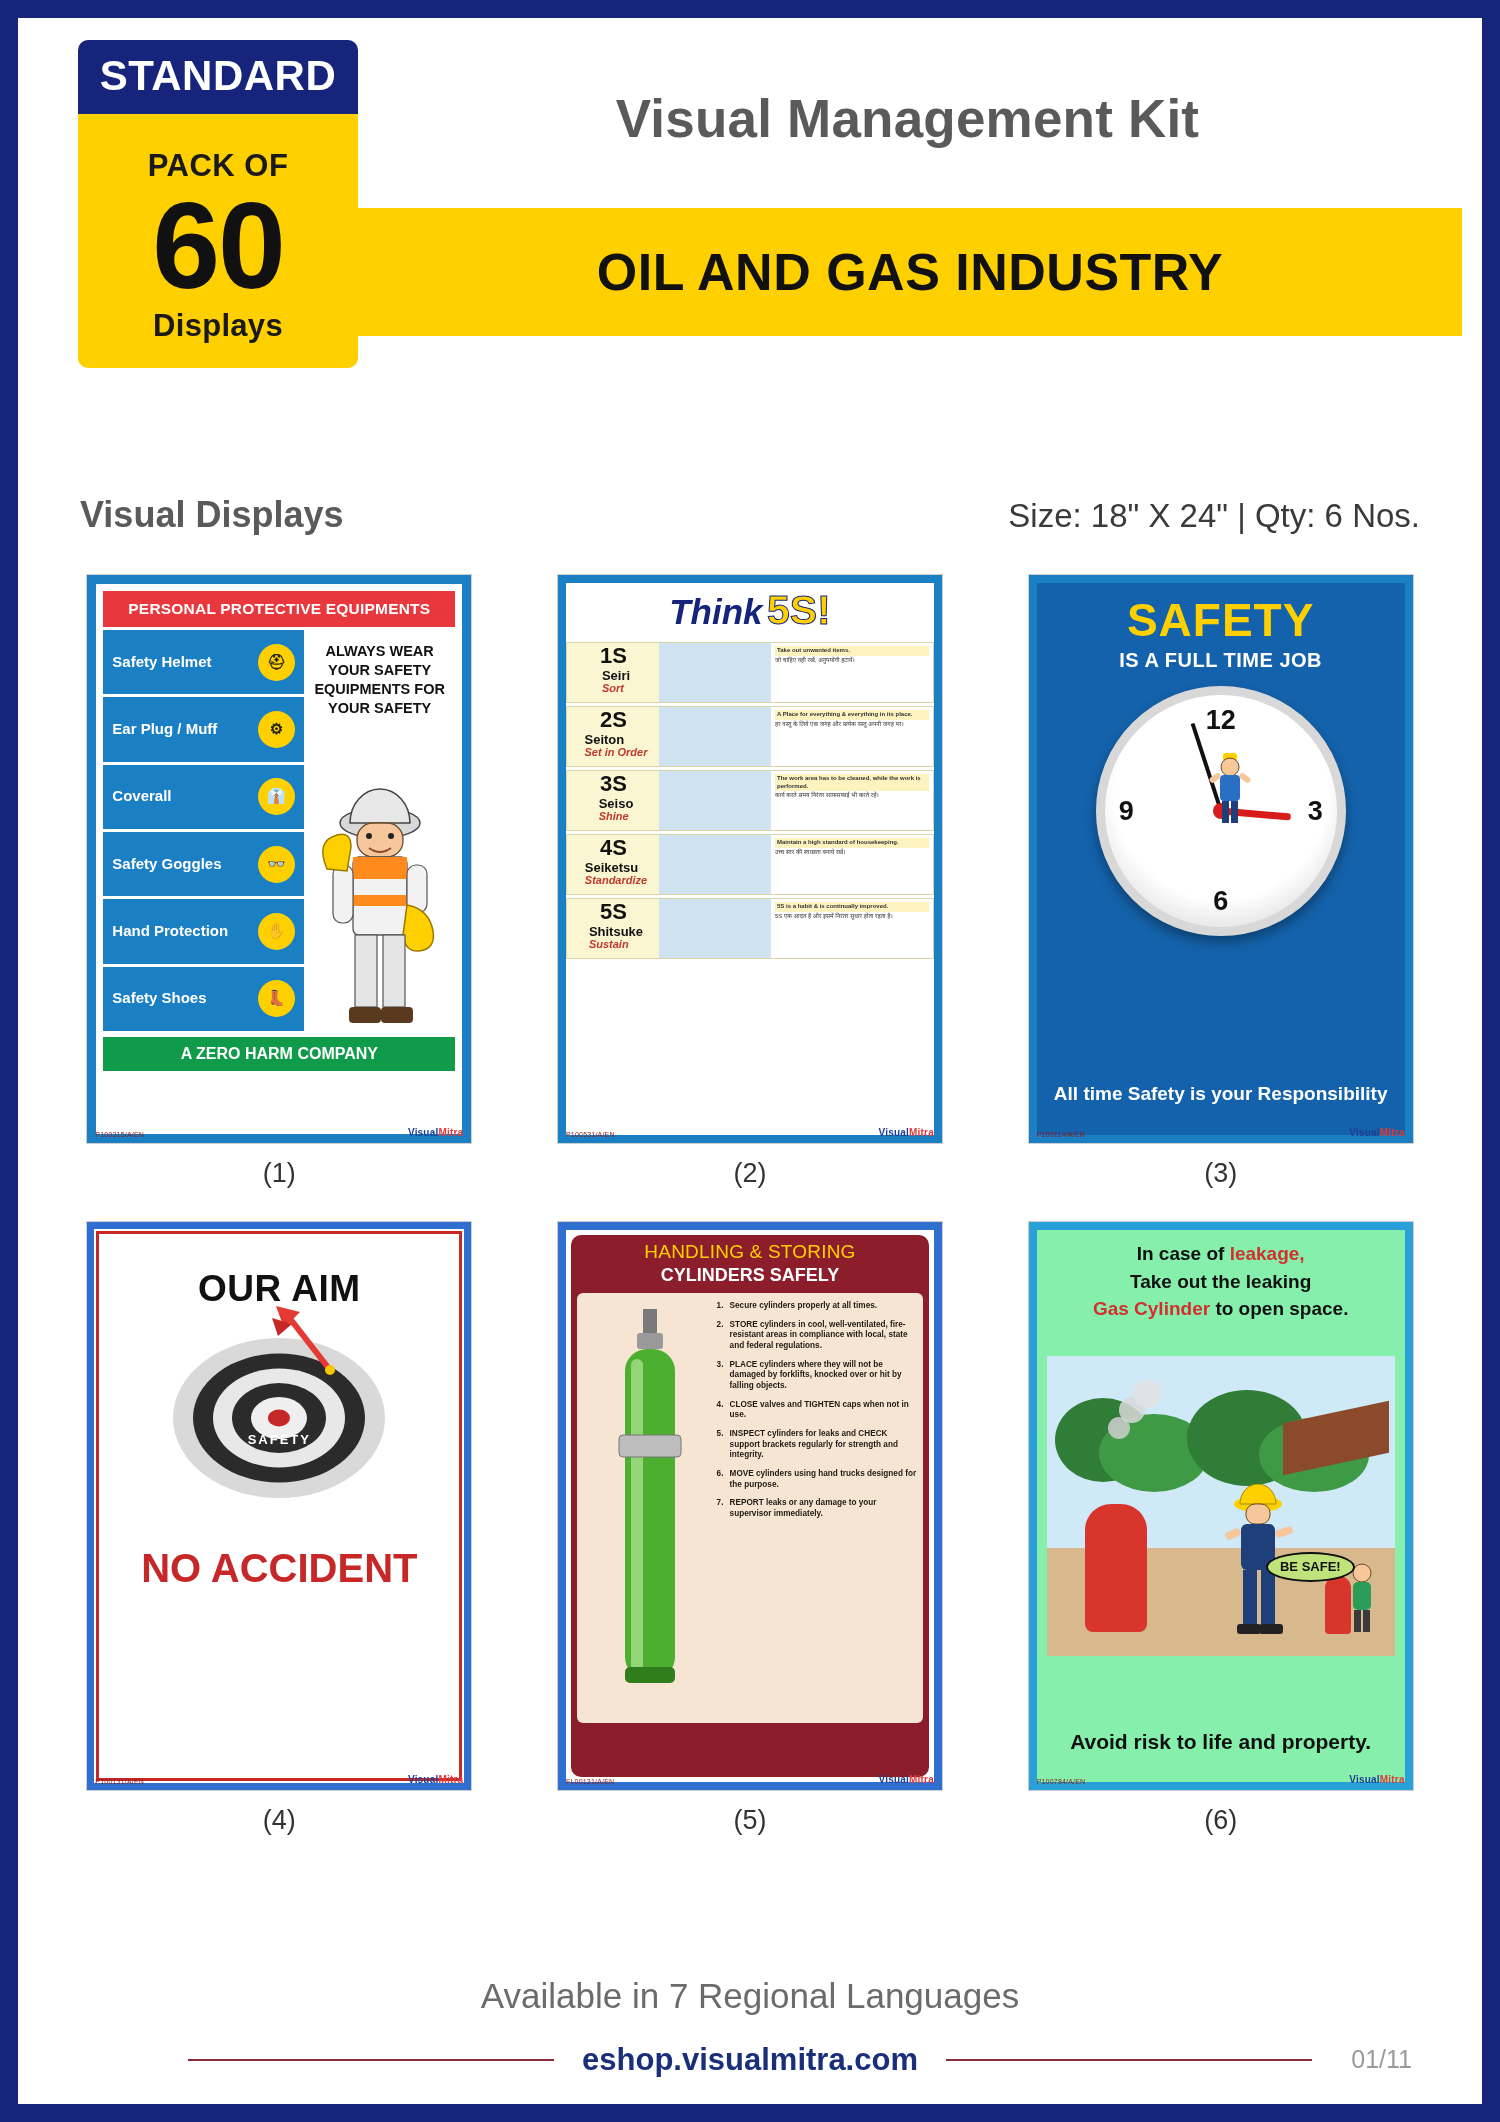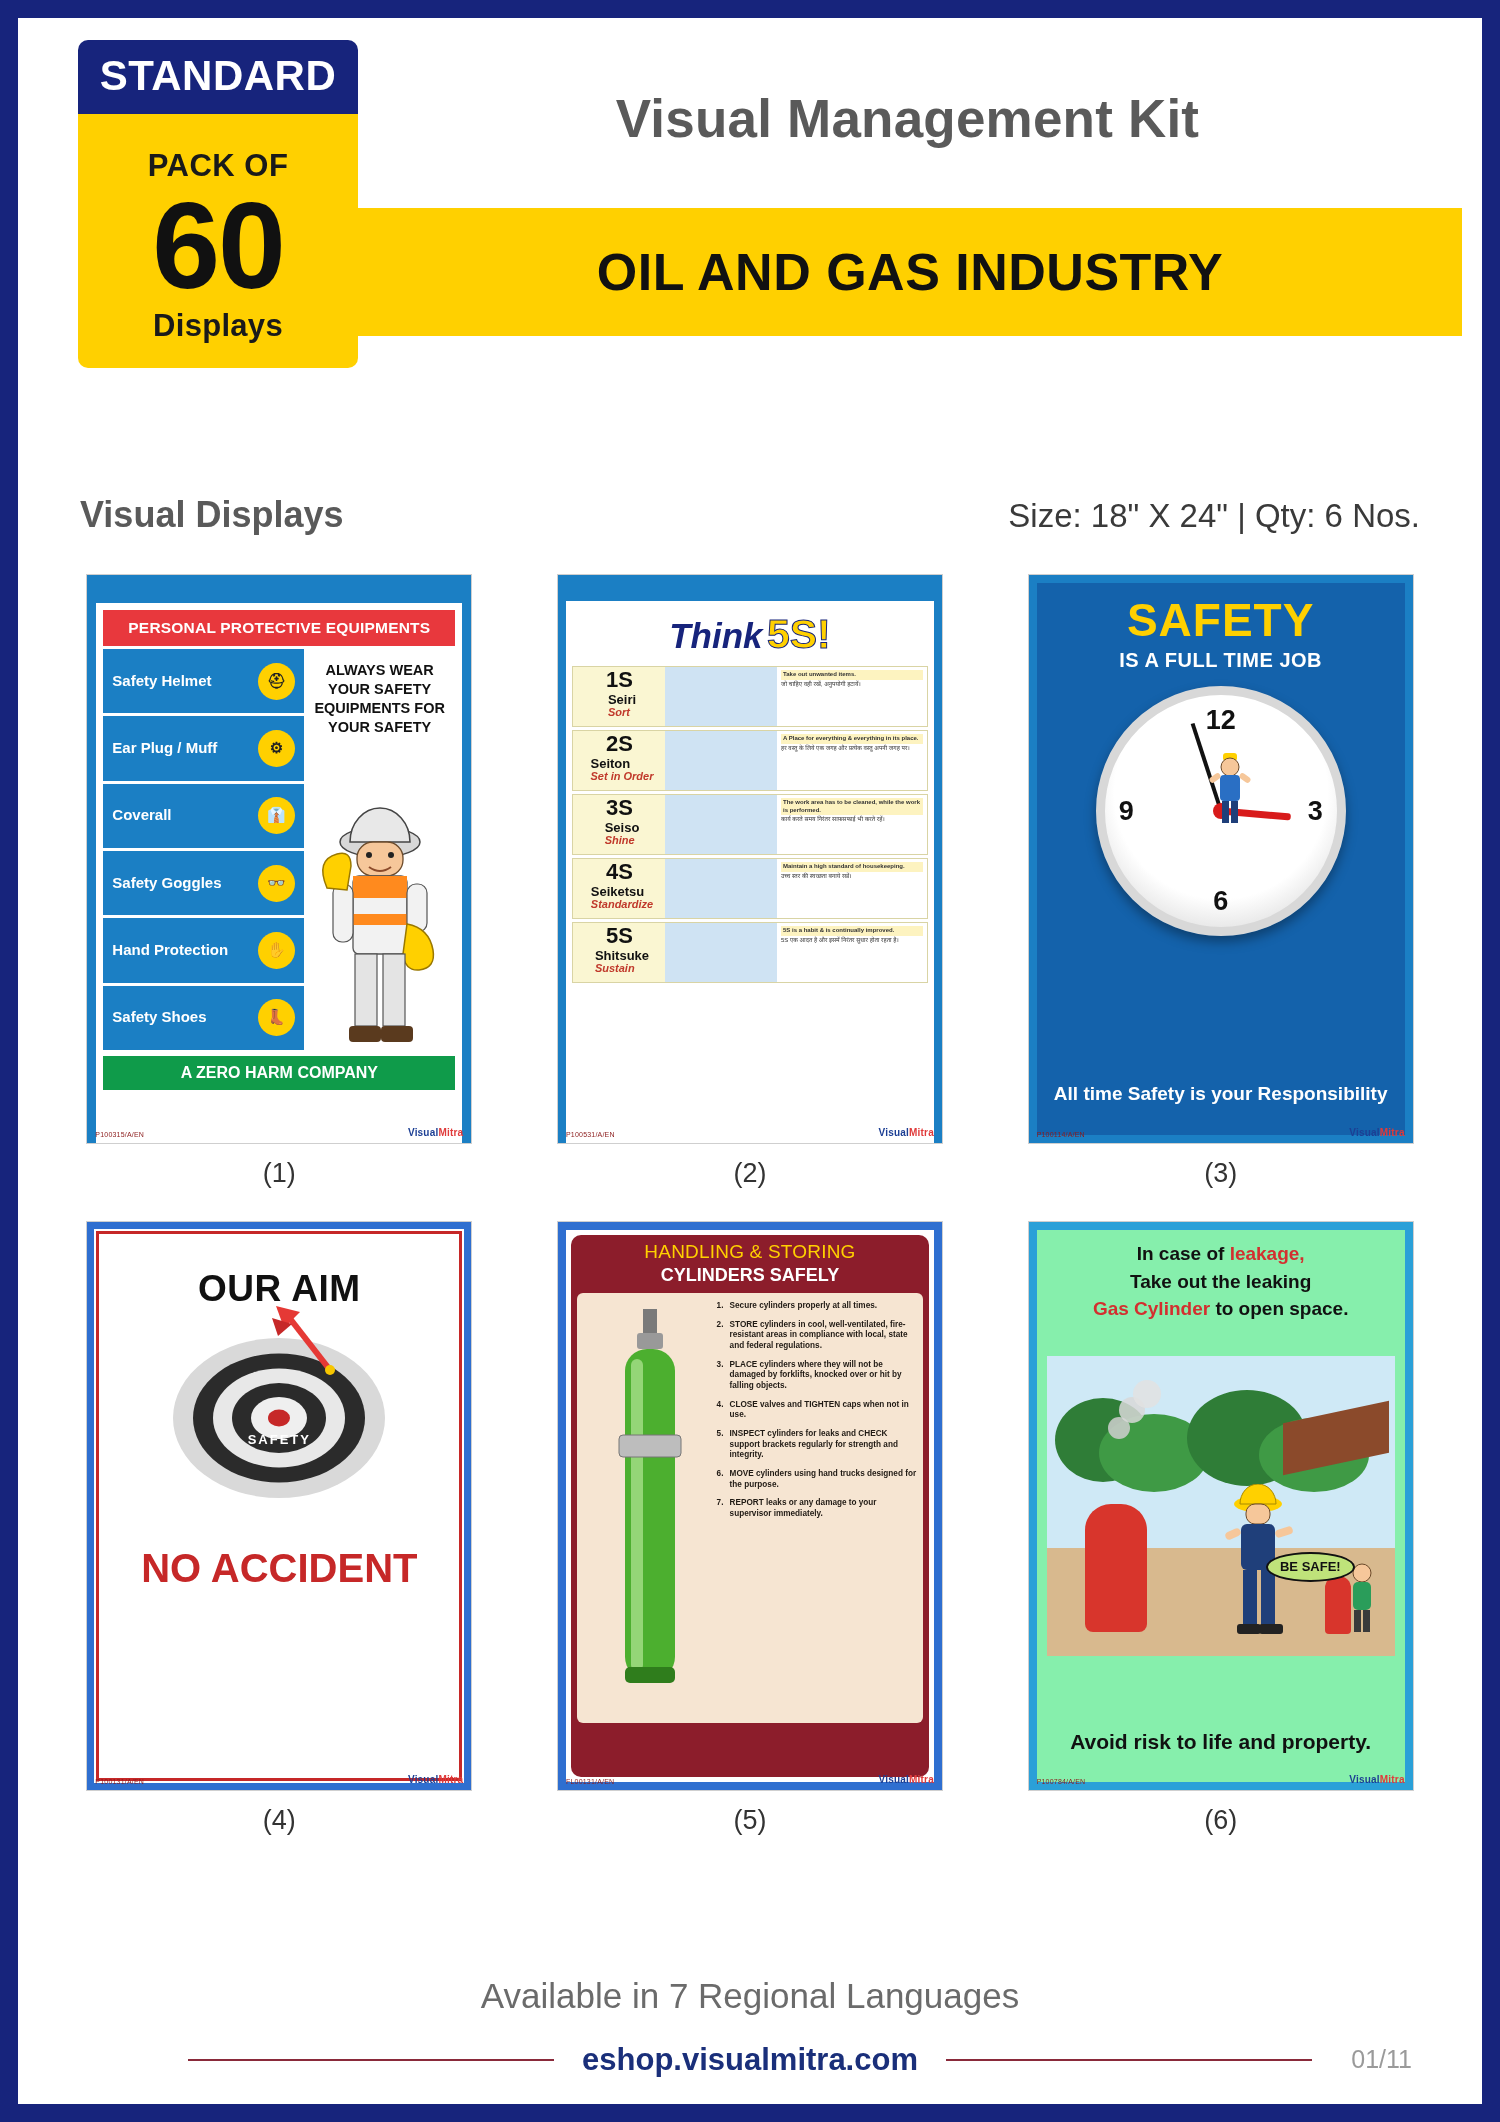--- a/index.html
+++ b/index.html
@@ -147,21 +147,21 @@
     right: 8px; bottom: 5px;
     font-size: 10px;
     font-weight: bold;
     color: #1c3f94;
     letter-spacing: 0.2px;
   }
   .vm-logo i { color: #e03a3a; font-style: normal; }
 
   
   .p1 { background: #1b7fc4; padding: 9px; }
-  .p1-inner { background: #ffffff; width: 100%; height: 100%; position: relative; padding: 7px; margin-top: 19px; }
+  .p1-inner { background: #ffffff; width: 100%; height: 100%; position: relative; padding: 7px; }
   .p1-title {
     background: #e8383d; color: #fff;
     font-size: 15.5px; font-weight: bold; text-align: center;
     padding: 9px 0; letter-spacing: 0.2px;
   }
   .p1-body { display: flex; height: 404px; margin-top: 3px; }
   .p1-left { width: 57%; display: flex; flex-direction: column; }
   .p1-row {
     flex: 1; background: #1b7fc4; color: #fff;
     display: flex; align-items: center; justify-content: space-between;
@@ -186,21 +186,21 @@
     position: absolute; bottom: 0; left: 50%; transform: translateX(-50%);
     width: 150px; height: 265px;
   }
   .p1-foot {
     background: #0f9b4a; color: #fff; text-align: center;
     font-size: 16px; font-weight: bold; padding: 8px 0; margin-top: 3px;
   }
 
   
   .p2 { background: #1b7fc4; padding: 8px; }
-  .p2-inner { background: #ffffff; width: 100%; height: 100%; padding: 6px; position: relative; margin-top: 18px; }
+  .p2-inner { background: #ffffff; width: 100%; height: 100%; position: relative; }
   .p2-head { text-align: center; padding: 4px 0 8px; }
   .p2-head .think { font-size: 35px; font-weight: bold; color: #17247c; font-style: italic; }
   .p2-head .five { font-size: 41px; font-weight: bold; color: #ffd000; -webkit-text-stroke: 1px #17247c; }
   .p2-rows { display: flex; flex-direction: column; gap: 3px; }
   .p2-row { display: flex; height: 61px; border: 1px solid #d9d4a4; }
   .p2-num { width: 92px; background: #faf6d2; display: flex; align-items: center; padding-left: 6px; flex-direction: column; }
   .p2-num b { font-size: 22px; color: #111; margin-right: 5px; }
   .p2-num .nm { display: flex; flex-direction: column; line-height: 1.05; }
   .p2-num .en { font-size: 13px; font-weight: bold; color: #111; }
   .p2-num .it { font-size: 11px; color: #c0392b; font-style: italic; font-weight: bold; }

